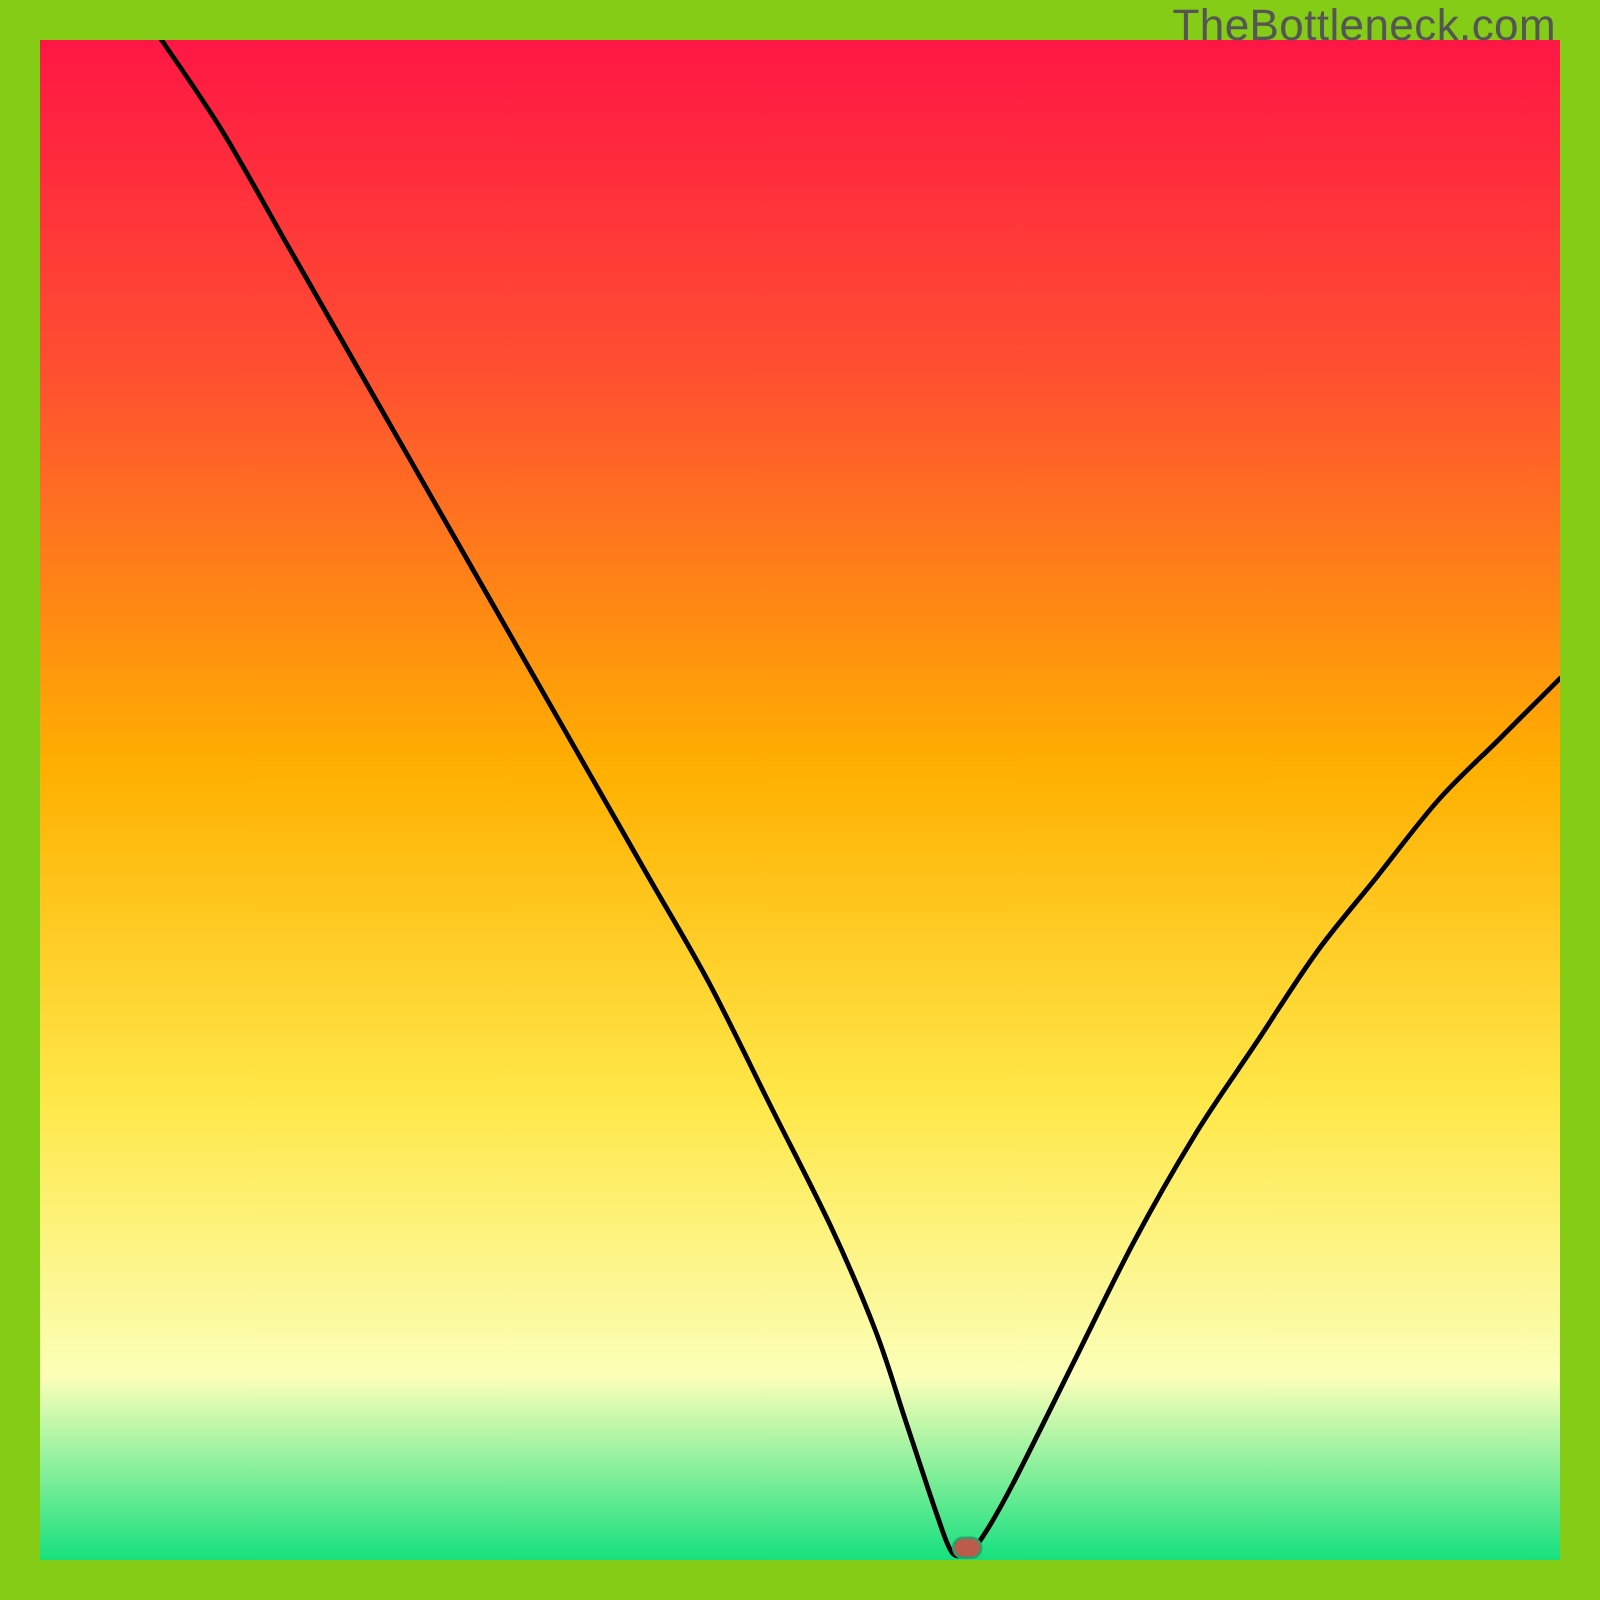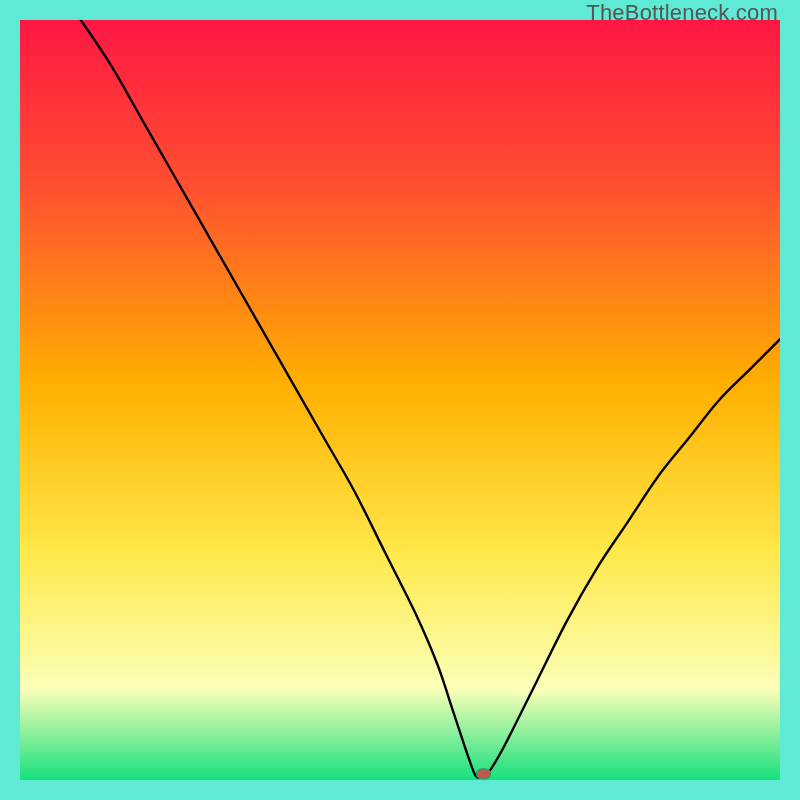--- a/index.html
+++ b/index.html
@@ -10,21 +10,21 @@
     background: #000;
     overflow: hidden;
     font-family: Arial, Helvetica, sans-serif;
   }
   .frame {
     position: absolute;
     left: 0;
     top: 0;
     width: 800px;
     height: 800px;
-    background: #5eead4;
+    background: #84cc16;
   }
   .plot-area {
     position: absolute;
     left: 20px;
     top: 20px;
     width: 760px;
     height: 760px;
   }
   .watermark {
     position: absolute;

